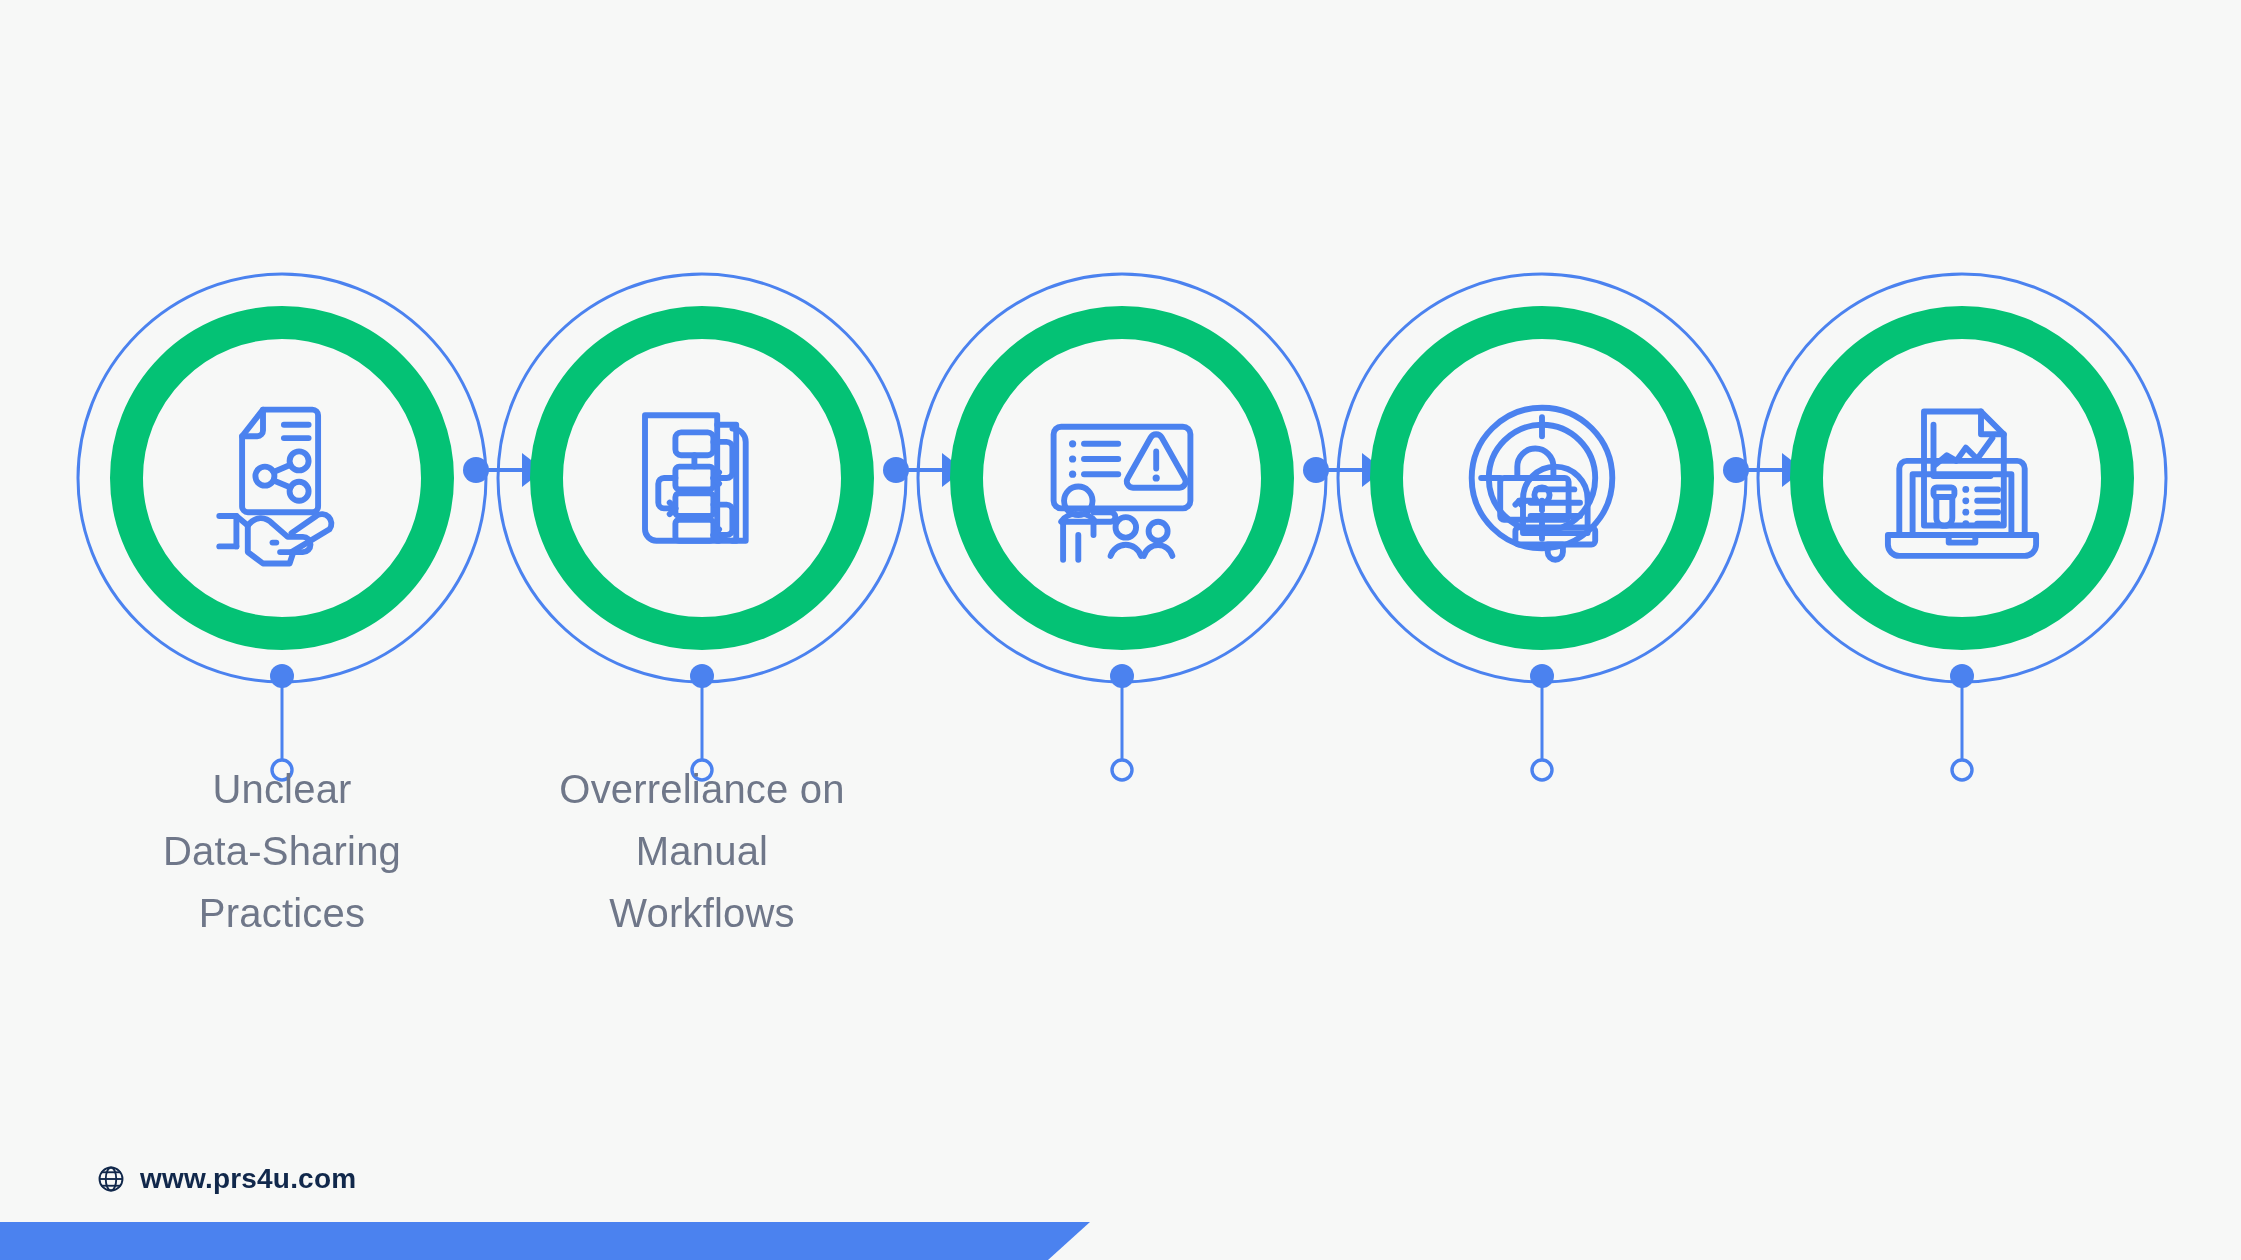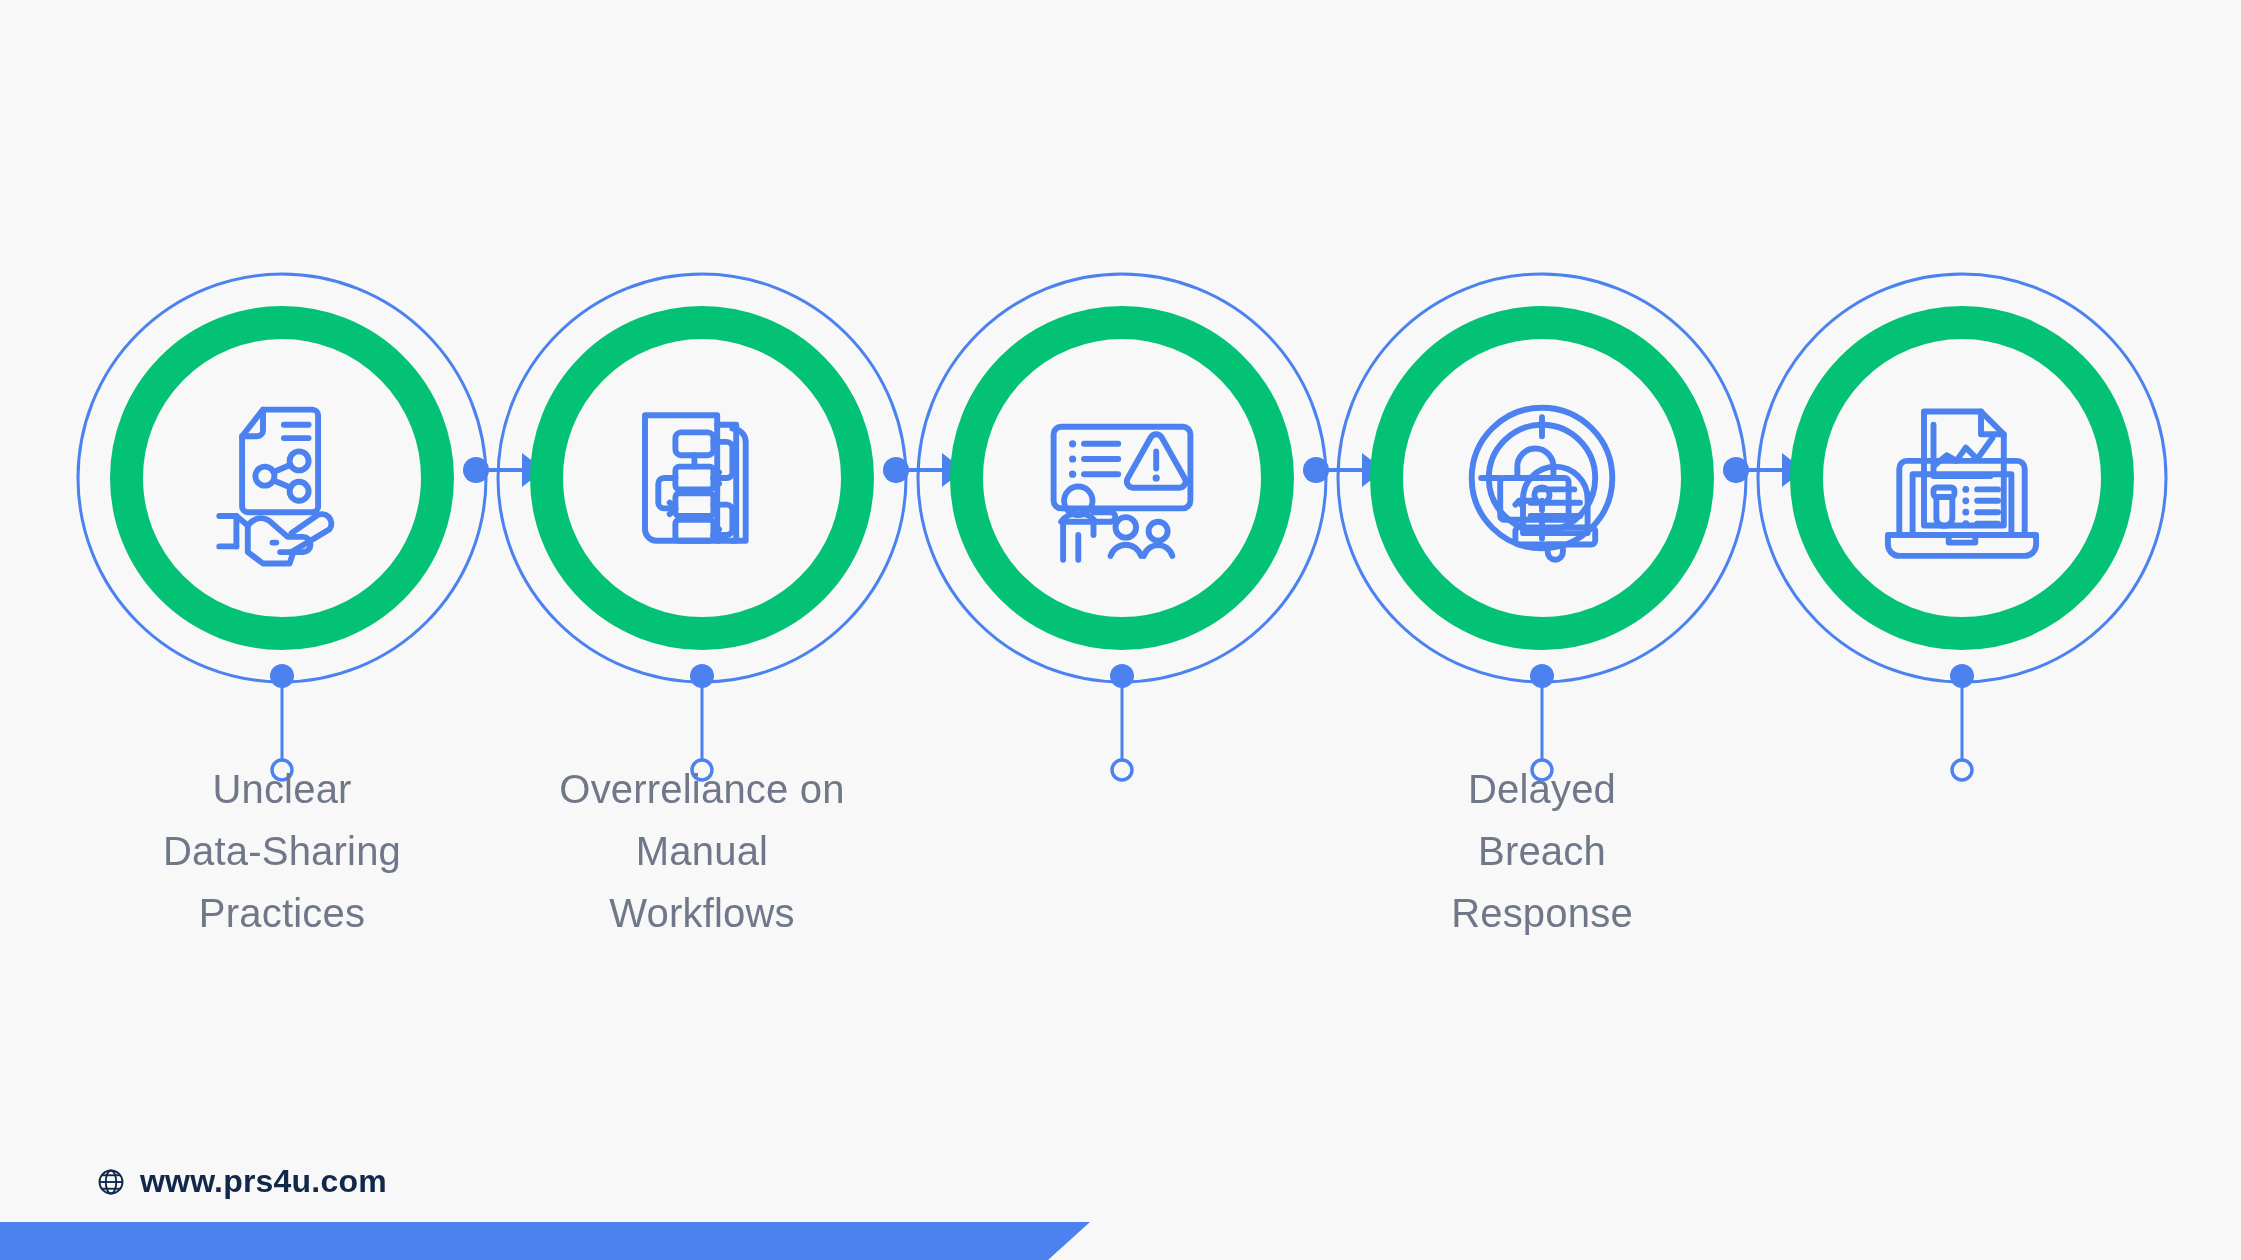--- a/index.html
+++ b/index.html
@@ -113,21 +113,21 @@
   #footer-url {
     position: absolute;
     left: 96px;
     top: 1163px;
     display: flex;
     align-items: center;
     gap: 14px;
   }
   #footer-url .url-text {
     color: #11284b;
-    font-size: 32px;
+    font-size: 28px;
     font-weight: 700;
     letter-spacing: 0.2px;
   }
   .globe-icon { display: block; }
 
   #bottom-bar {
     position: absolute;
     left: 0;
     top: 1222px;
     width: 1090px;
@@ -292,23 +292,20 @@
     <line x1="44" y1="63" x2="70" y2="63"></line>
     <line x1="44" y1="70" x2="70" y2="70"></line>
   </svg>
           </div>
         </div>
         <div class="pin"><svg width="30" height="140" viewBox="0 0 30 140" fill="none">
             <line x1="15" y1="26" x2="15" y2="118" stroke="#4b82ef" stroke-width="3"></line>
             <circle cx="15" cy="26" r="12" fill="#4b82ef"></circle>
             <circle cx="15" cy="120" r="10" fill="#f7f8f7" stroke="#4b82ef" stroke-width="3.4"></circle>
           </svg></div>
-        <div class="step-label">Delayed
-Breach
-Response</div>
       </div>
       <div class="connector" style="left: 1722px;"><svg width="110" height="60" viewBox="0 0 110 60" fill="none">
           <circle cx="14" cy="30" r="13" fill="#4b82ef"></circle>
           <line x1="24" y1="30" x2="62" y2="30" stroke="#4b82ef" stroke-width="4"></line>
           <path d="M60 13 L82 30 L60 47 Z" fill="#4b82ef"></path>
         </svg></div>
       <div class="step" style="left: 1752px;">
         <div class="step-graphic">
           <svg class="outer-ring-svg" viewBox="0 0 420 420">
             <circle cx="210" cy="210" r="204" fill="none" stroke="#4b82ef" stroke-width="3"></circle>

